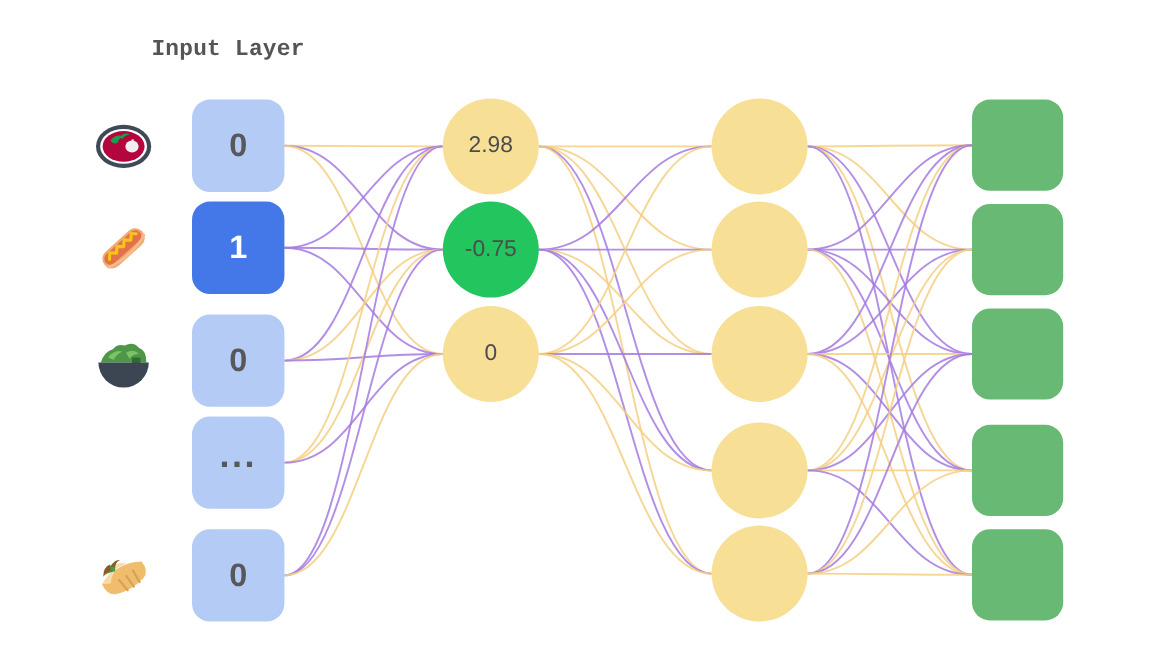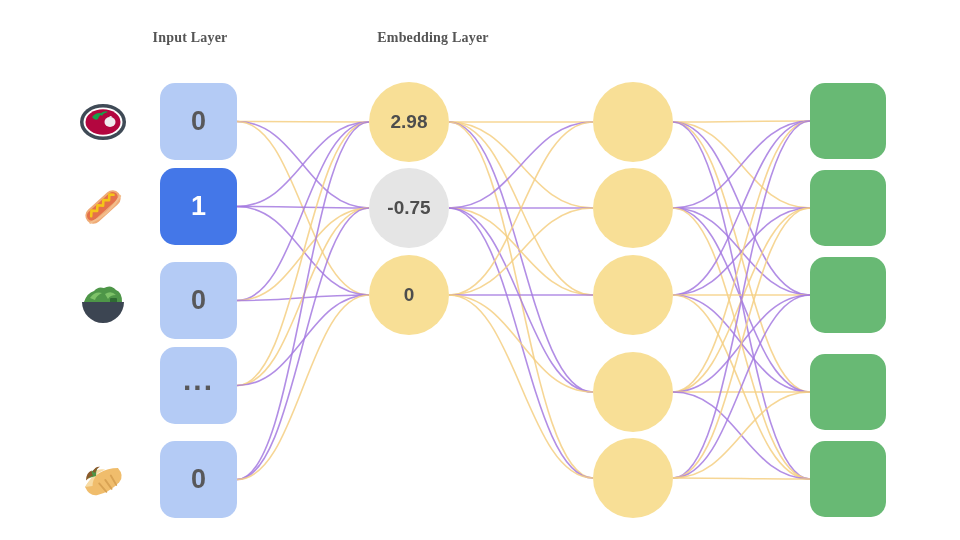--- a/index.html
+++ b/index.html
@@ -18,22 +18,22 @@
     position: absolute;
     left: 0; top: 0;
     width: 960px;
     height: 540px;
     background: #ffffff;
   }
 
   
   .layer-title {
     position: absolute;
-    font-family: Liberation Serif, serif;
-    font-size: 14px;
+    font-family: Liberation Mono, monospace;
+    font-size: 19px;
     font-weight: bold;
     color: #555555;
     letter-spacing: 0.2px;
     white-space: nowrap;
     text-align: center;
   }
   #title-input    { left: 100px; top: 30px; width: 180px; }
   #title-embed    { left: 298px; top: 30px; width: 270px; }
   #title-output   { left: 740px; top: 30px; width: 220px; }
 
@@ -91,21 +91,21 @@
     position: absolute;
     width: 80px;
     height: 80px;
     border-radius: 50%;
     background: #f8df96;
     display: flex;
     align-items: center;
     justify-content: center;
     font-family: "Liberation Sans", sans-serif;
     font-size: 19px;
-    font-weight: bold;
+    font-weight: normal;
     color: #4d4d4d;
     box-sizing: border-box;
   }
   .embed-node { left: 369px; }
   .hidden-node { left: 593px; }
 
   
   .output-box {
     position: absolute;
     left: 810px;
@@ -173,21 +173,20 @@
       <path d="M673,392 C736.02,392 746.98,392 810,392" stroke="#f5cf83" stroke-width="1.6" fill="none" opacity="0.85"></path>
       <path d="M673,392 C736.02,392 746.98,479 810,479" stroke="#a57ae0" stroke-width="1.6" fill="none" opacity="0.85"></path>
       <path d="M673,478 C736.02,478 746.98,121 810,121" stroke="#a57ae0" stroke-width="1.6" fill="none" opacity="0.85"></path>
       <path d="M673,478 C736.02,478 746.98,208 810,208" stroke="#f5cf83" stroke-width="1.6" fill="none" opacity="0.85"></path>
       <path d="M673,478 C736.02,478 746.98,295 810,295" stroke="#a57ae0" stroke-width="1.6" fill="none" opacity="0.85"></path>
       <path d="M673,478 C736.02,478 746.98,392 810,392" stroke="#f5cf83" stroke-width="1.6" fill="none" opacity="0.85"></path>
       <path d="M673,478 C736.02,478 746.98,479 810,479" stroke="#f5cf83" stroke-width="1.6" fill="none" opacity="0.85"></path>
     </svg>
 
   <div class="layer-title" id="title-input" style="color: rgb(85, 85, 85);">Input Layer</div>
-  <div class="layer-title" id="title-embed" style="color: rgb(85, 85, 85);">Embedding Layer</div>
 
   <div class="food-icon" id="icon-0" style="top: 95px;">
     <svg width="50" height="50" viewBox="0 0 50 50">
       <ellipse cx="25" cy="25" rx="23" ry="18" fill="#3f4a56"></ellipse>
       <ellipse cx="25" cy="25" rx="19.5" ry="14.5" fill="#ffffff"></ellipse>
       <ellipse cx="25" cy="25" rx="17.5" ry="12.8" fill="#b3063f"></ellipse>
       <path d="M14 20 q5 -6 11 -3 q-4 1 -5 5 q-3 2 -6 -2 z" fill="#18a04a"></path>
       <path d="M22 17 q4 -4 8 -2 q-5 1 -6 4 z" fill="#18a04a"></path>
       <ellipse cx="32" cy="25" rx="5.5" ry="5" fill="#f0ecef"></ellipse>
       <path d="M31 20 q2 -2 3 0 q-1.6 0.6 -3 0 z" fill="#f0ecef"></path>
@@ -229,21 +228,21 @@
     </svg>
   </div>
 
   <div class="input-box active" id="in-box-1" style="top: 168px; background: rgb(68, 119, 232); color: rgb(255, 255, 255);">1</div>
   <div class="input-box" id="in-box-0" style="top: 83px; background: rgb(180, 203, 245); color: rgb(88, 88, 90);">0</div>
   <div class="input-box" id="in-box-2" style="top: 262px; background: rgb(180, 203, 245); color: rgb(88, 88, 90);">0</div>
   <div class="input-box dots" id="in-box-3" style="top: 347px; background: rgb(180, 203, 245); color: rgb(88, 88, 90);">...</div>
   <div class="input-box" id="in-box-4" style="top: 441px; background: rgb(180, 203, 245); color: rgb(88, 88, 90);">0</div>
 
   <div class="node-circle embed-node" id="emb-0" style="top: 82px; background: rgb(248, 223, 150); color: rgb(77, 77, 77);">2.98</div>
-  <div class="node-circle embed-node" id="emb-1" style="top: 168px; background: #e5e5e5; color: rgb(77, 77, 77);">-0.75</div>
+  <div class="node-circle embed-node" id="emb-1" style="top: 168px; background: #22c55e; color: rgb(77, 77, 77);">-0.75</div>
   <div class="node-circle embed-node" id="emb-2" style="top: 255px; background: rgb(248, 223, 150); color: rgb(77, 77, 77);">0</div>
 
   <div class="node-circle hidden-node" id="hid-0" style="top: 82px; background: rgb(248, 223, 150); color: rgb(77, 77, 77);"></div>
   <div class="node-circle hidden-node" id="hid-1" style="top: 168px; background: rgb(248, 223, 150); color: rgb(77, 77, 77);"></div>
   <div class="node-circle hidden-node" id="hid-2" style="top: 255px; background: rgb(248, 223, 150); color: rgb(77, 77, 77);"></div>
   <div class="node-circle hidden-node" id="hid-3" style="top: 352px; background: rgb(248, 223, 150); color: rgb(77, 77, 77);"></div>
   <div class="node-circle hidden-node" id="hid-4" style="top: 438px; background: rgb(248, 223, 150); color: rgb(77, 77, 77);"></div>
 
   <div class="output-box" id="out-0" style="top: 83px; background: rgb(104, 185, 116);"></div>
   <div class="output-box" id="out-1" style="top: 170px; background: rgb(104, 185, 116);"></div>

